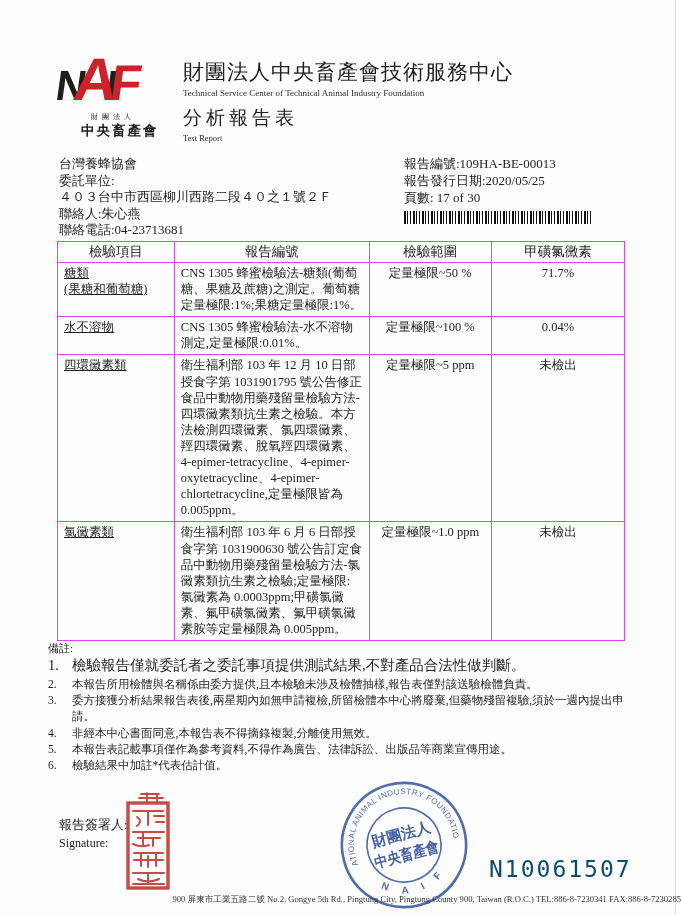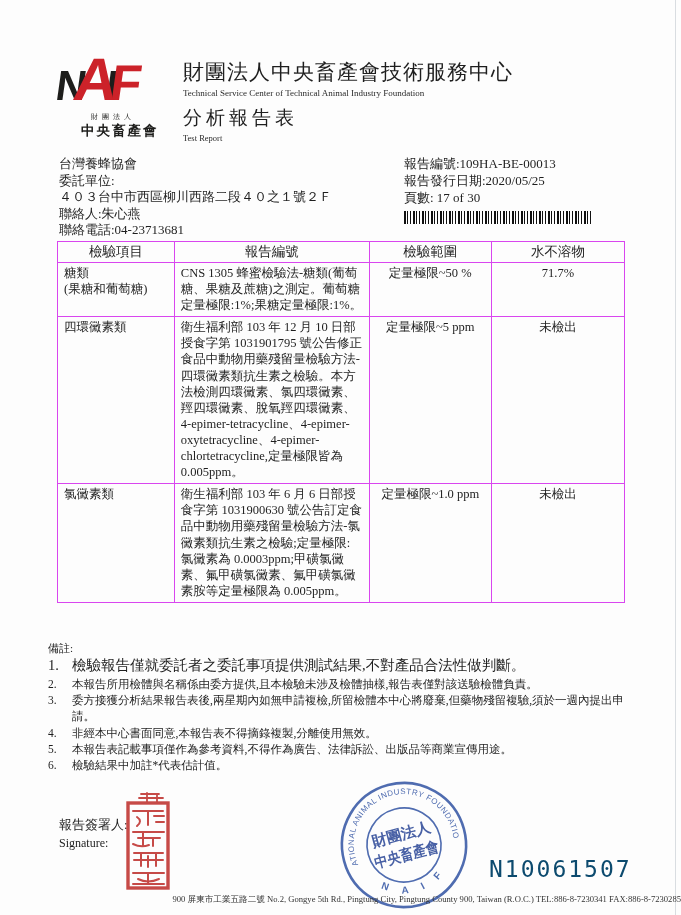--- a/index.html
+++ b/index.html
@@ -37,21 +37,21 @@
       repeating-linear-gradient(90deg,#111 0 2px,transparent 2px 9px),
       repeating-linear-gradient(90deg,#111 0 1px,transparent 1px 6px);
   }
 
   
   table.report { position:absolute; left:57px; top:241px; width:568px; border-collapse:collapse; }
   table.report, table.report th, table.report td { border:1px solid #d946ef; }
   table.report { border-width:1.5px; }
   table.report th { font-weight:400; font-size:13.5px; height:21px; text-align:center; }
   table.report td { vertical-align:top; font-size:12.5px; line-height:16.1px; padding:2px 6px 3px 6px; }
-  td.c-item { width:108px; white-space:pre-line; }
+  td.c-item { width:108px; white-space:pre-line;text-decoration:underline; }
   td.c-method { width:180px; }
   td.c-range { width:113px; text-align:center; }
   td.c-result { width:123px; text-align:center; }
 
   
   .notes { position:absolute; left:48px; top:641px; width:580px; }
   .notes-label { font-size:11px; line-height:14px; }
   .note { display:flex; }
   .note .num { width:24px; flex:0 0 24px; }
   .note-1 { font-size:14.5px; line-height:21px; }
@@ -105,30 +105,36 @@
     <div>頁數: 17 of 30</div>
     <div class="barcode"></div>
   </div>
 
   <table class="report">
     <thead>
       <tr>
         <th>檢驗項目</th>
         <th>報告編號</th>
         <th>檢驗範圍</th>
-        <th>水不溶物</th>
+        <th>甲磺氯黴素</th>
       </tr>
     </thead>
     <tbody>
       <tr>
         <td class="c-item">糖類
 (果糖和葡萄糖)</td>
         <td class="c-method">CNS 1305 蜂蜜檢驗法-糖類(葡萄糖、果糖及蔗糖)之測定。葡萄糖定量極限:1%;果糖定量極限:1%。</td>
         <td class="c-range">定量極限~50 %</td>
         <td class="c-result">71.7%</td>
+      </tr>
+      <tr>
+        <td class="c-item">水不溶物</td>
+        <td class="c-method">CNS 1305 蜂蜜檢驗法-水不溶物測定,定量極限:0.01%。</td>
+        <td class="c-range">定量極限~100 %</td>
+        <td class="c-result">0.04%</td>
       </tr>
       <tr>
         <td class="c-item">四環黴素類</td>
         <td class="c-method">衛生福利部 103 年 12 月 10 日部授食字第 1031901795 號公告修正食品中動物用藥殘留量檢驗方法-四環黴素類抗生素之檢驗。本方法檢測四環黴素、氯四環黴素、羥四環黴素、脫氧羥四環黴素、4-epimer-tetracycline、4-epimer-oxytetracycline、4-epimer-chlortetracycline,定量極限皆為0.005ppm。</td>
         <td class="c-range">定量極限~5 ppm</td>
         <td class="c-result">未檢出</td>
       </tr>
       <tr>
         <td class="c-item">氯黴素類</td>
         <td class="c-method">衛生福利部 103 年 6 月 6 日部授食字第 1031900630 號公告訂定食品中動物用藥殘留量檢驗方法-氯黴素類抗生素之檢驗;定量極限:氯黴素為 0.0003ppm;甲磺氯黴素、氟甲磺氯黴素、氟甲磺氯黴素胺等定量極限為 0.005ppm。</td>

